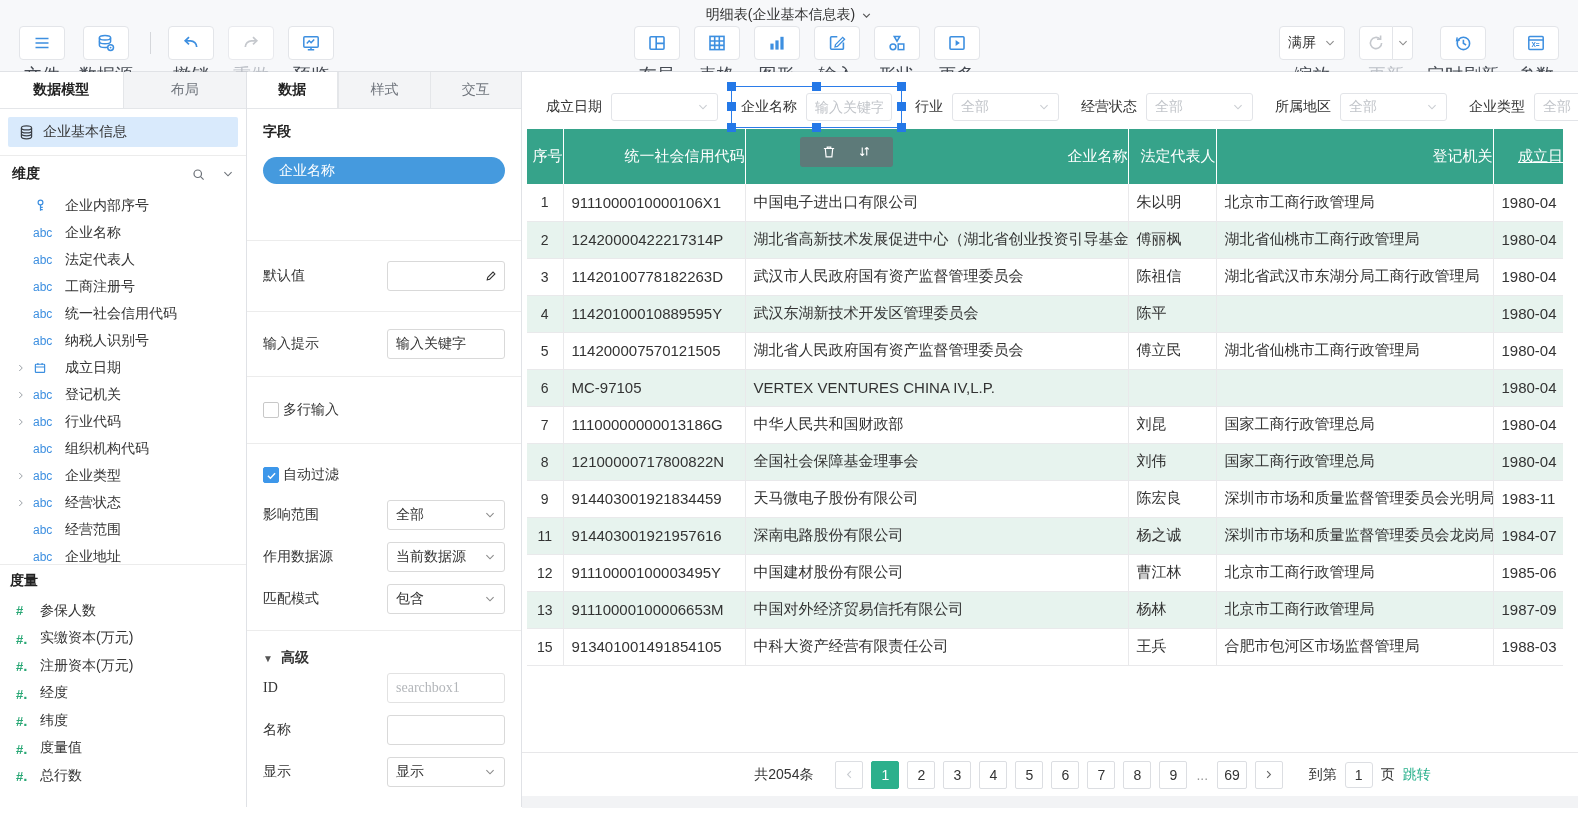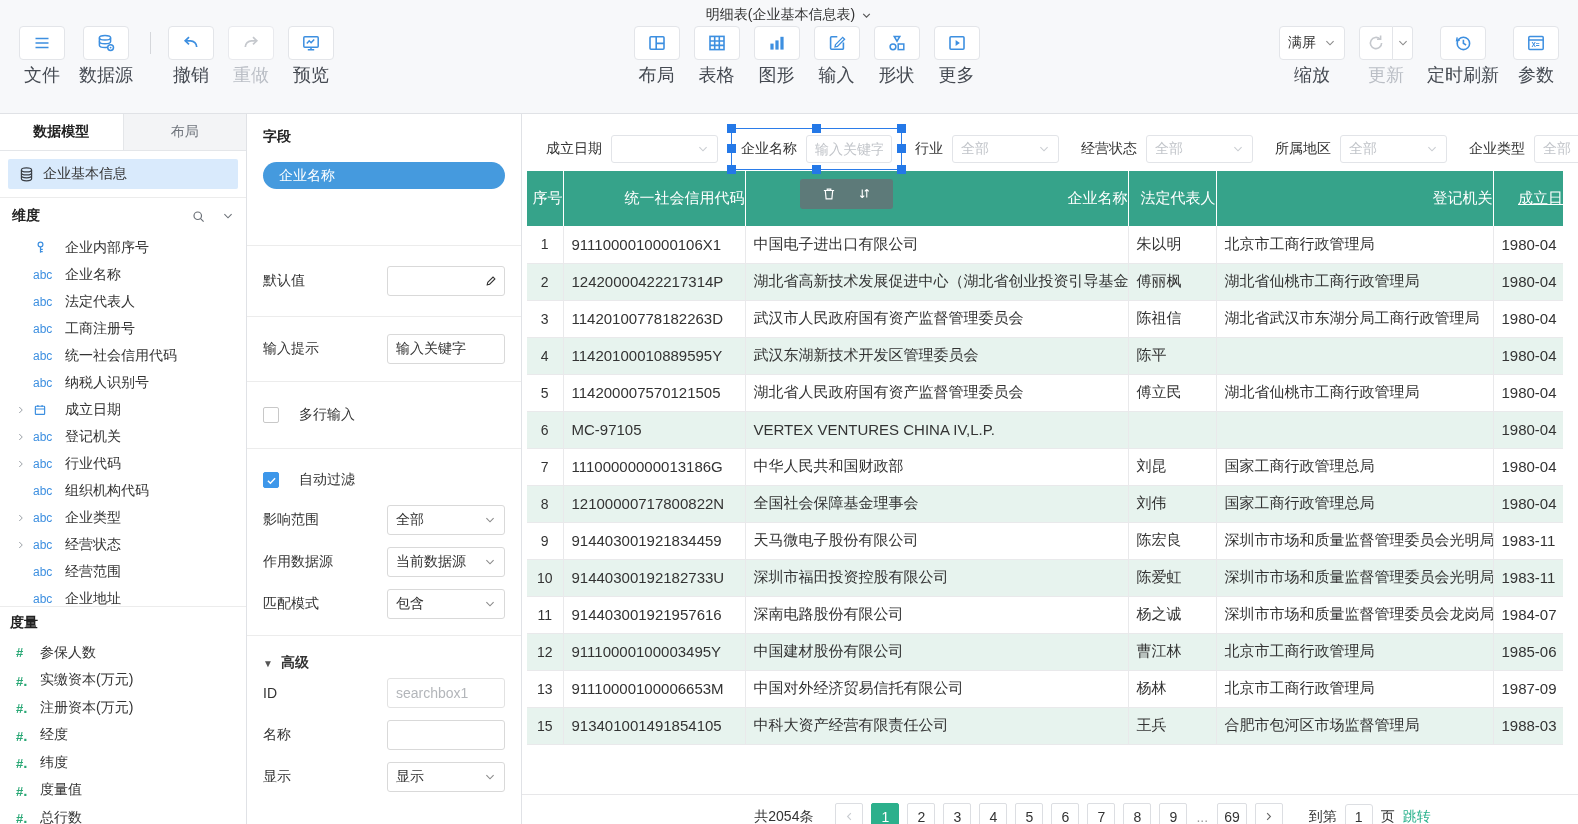--- a/index.html
+++ b/index.html
@@ -1,21 +1,21 @@
 <!DOCTYPE html>
 <html><head>
 <meta charset="utf-8">
 <style>
   * { margin:0; padding:0; box-sizing:border-box; }
   html,body { width:1578px; height:824px; overflow:hidden; }
   body { font-family:"Liberation Sans","DejaVu Sans",sans-serif; font-size:14px; color:#333; background:#fff; }
   svg { display:block; }
 
   
-  .topbar { height:114px; background:#f7f8fa; border-bottom:1px solid #e0e2e6; }
+  .topbar { height:72px; background:#f7f8fa; border-bottom:1px solid #e0e2e6; }
   .titlebar { height:26px; display:flex; align-items:center; justify-content:center; gap:6px; font-size:14px; color:#333; padding-top:4px; }
   .titlebar .chev { color:#555; }
   .toolbar { display:flex; align-items:flex-start; padding:0 12px; }
   .tb-spacer { flex:1; }
   .tb-group { display:flex; align-items:flex-start; }
   .tb-item { display:flex; flex-direction:column; align-items:center; margin:0 7px; cursor:pointer; }
   .tb-btn { min-width:46px; height:34px; background:#fff; border:1px solid #e3e5e9; border-radius:4px;
             display:flex; align-items:center; justify-content:center; color:#3d8fe0; padding:0 6px; }
   .tb-label { font-size:18px; color:#454a52; margin-top:3px; white-space:nowrap; }
   .tb-item.disabled .tb-btn { color:#c5c8cd; border-color:#e9eaee; }
@@ -55,37 +55,37 @@
   .measure-item { height:27.5px; display:flex; align-items:center; padding-left:16px; color:#333; cursor:pointer; }
   .m-icon { color:#2aa876; font-weight:700; font-size:13px; width:24px; }
   .m-icon .mdot { font-size:15px; }
 
   
   .inspector { width:275px; border-right:1px solid #e0e2e6; background:#fff; flex:none; display:flex; flex-direction:column; }
   .insp-tabs { height:37px; display:flex; border-bottom:1px solid #e4e6e9; flex:none; }
   .insp-tab { flex:1; display:flex; align-items:center; justify-content:center; cursor:pointer; }
   .insp-tab.active { background:#fff; color:#222; font-weight:700; border-right:1px solid #e4e6e9; }
   .insp-tab.inactive { background:#f3f4f6; color:#70757d; border-left:1px solid #e4e6e9; }
-  .insp-body { overflow:hidden; flex:1; }
+  .insp-body { overflow:hidden; flex:1;font-family:Liberation Serif, serif; }
   .sec { padding:14px 16px; border-bottom:1px solid #ececec; }
   .sec-field .flabel { font-weight:700; color:#222; }
   .pill { margin-top:16px; margin-bottom:42px; height:27px; background:#459ade; border-radius:14px; color:#fff;
           display:flex; align-items:center; padding:0 16px; cursor:pointer; }
   .prow { display:flex; align-items:center; justify-content:space-between; min-height:30px; }
   .prow + .prow { margin-top:12px; }
   .ctl-input { width:118px; height:30px; border:1px solid #d9d9d9; border-radius:3px; padding:0 8px; font-size:14px;
                color:#333; font-family:inherit; background:#fff; }
   .ctl-input::placeholder { color:#b9bcc1; }
   .ctl-input:disabled { color:#b3b6ba; border-color:#e2e2e2; background:#fff; }
   .ctl-wrap { position:relative; width:118px; }
   .ctl-wrap .edit-ic { position:absolute; right:7px; top:8px; color:#333; pointer-events:none; }
   .ctl-select { width:118px; height:30px; border:1px solid #d9d9d9; border-radius:3px; background:#fff; display:flex;
                 align-items:center; justify-content:space-between; padding:0 8px; cursor:pointer; color:#333; }
   .ctl-select .chev { color:#888; }
-  .cbrow { display:flex; align-items:center; gap:20px; height:30px; cursor:pointer; }
+  .cbrow { display:flex; align-items:center; gap:4px; height:30px; cursor:pointer; }
   .cb { width:16px; height:16px; border:1px solid #c8c8c8; border-radius:2px; background:#fff; display:flex;
         align-items:center; justify-content:center; }
   .cb.checked { background:#3d97ea; border-color:#3d97ea; color:#fff; }
   .adv-head { display:flex; align-items:center; gap:8px; font-weight:700; color:#333; cursor:pointer; margin-bottom:4px; }
   .adv-head .tri { color:#555; font-size:10px; }
   .sec.last { border-bottom:none; }
   .prow .plabel { color:#333; }
 
   
   .canvas { flex:1; position:relative; background:#fff; }
@@ -527,20 +527,25 @@
             <span>度量值</span>
           </div>
           <div class="measure-item">
             <span class="m-icon">#<span class="mdot">.</span></span>
             <span>总行数</span>
           </div>
         </div>
     </aside>
 
     <aside class="inspector">
+      <div class="insp-tabs" id="insp-tabs">
+          <div class="insp-tab active">数据</div>
+          <div class="insp-tab inactive">样式</div>
+          <div class="insp-tab inactive">交互</div>
+        </div>
       <div class="insp-body">
         <div class="sec sec-field">
           <div class="flabel">字段</div>
           <div class="pill">企业名称</div>
         </div>
         <div class="sec" style="padding:20px 16px;">
           <div class="prow">
             <span class="plabel">默认值</span>
             <span class="ctl-wrap">
               <input class="ctl-input" value="" style="">
@@ -797,28 +802,20 @@
                 <td>全国社会保障基金理事会</td>
                 <td>刘伟</td>
                 <td>国家工商行政管理总局</td>
                 <td>1980-04</td>
               </tr>
               <tr>
                 <td class="c-idx">9</td>
                 <td>914403001921834459</td>
                 <td>天马微电子股份有限公司</td>
                 <td>陈宏良</td>
-                <td>深圳市市场和质量监督管理委员会光明局</td>
-                <td>1983-11</td>
-              </tr>
-              <tr>
-                <td class="c-idx">10</td>
-                <td>91440300192182733U</td>
-                <td>深圳市福田投资控股有限公司</td>
-                <td>陈爱虹</td>
                 <td>深圳市市场和质量监督管理委员会光明局</td>
                 <td>1983-11</td>
               </tr>
               <tr>
                 <td class="c-idx">11</td>
                 <td>914403001921957616</td>
                 <td>深南电路股份有限公司</td>
                 <td>杨之诚</td>
                 <td>深圳市市场和质量监督管理委员会龙岗局</td>
                 <td>1984-07</td>

